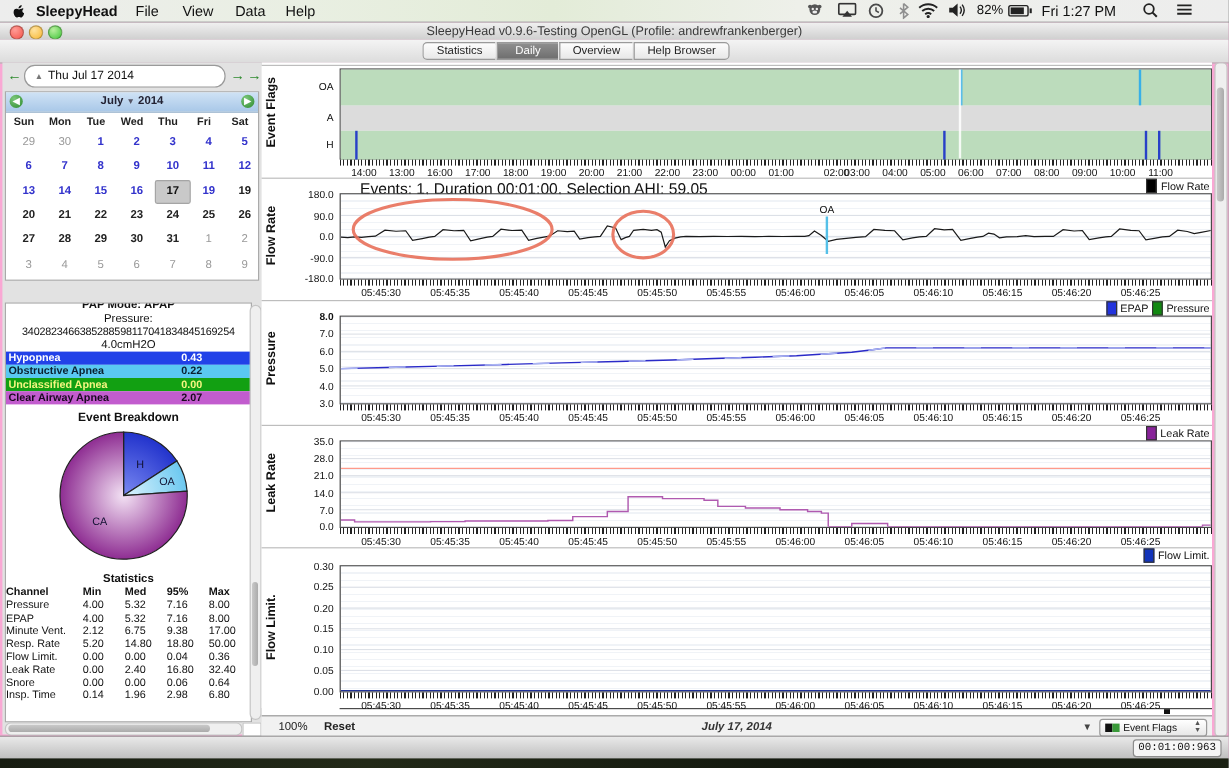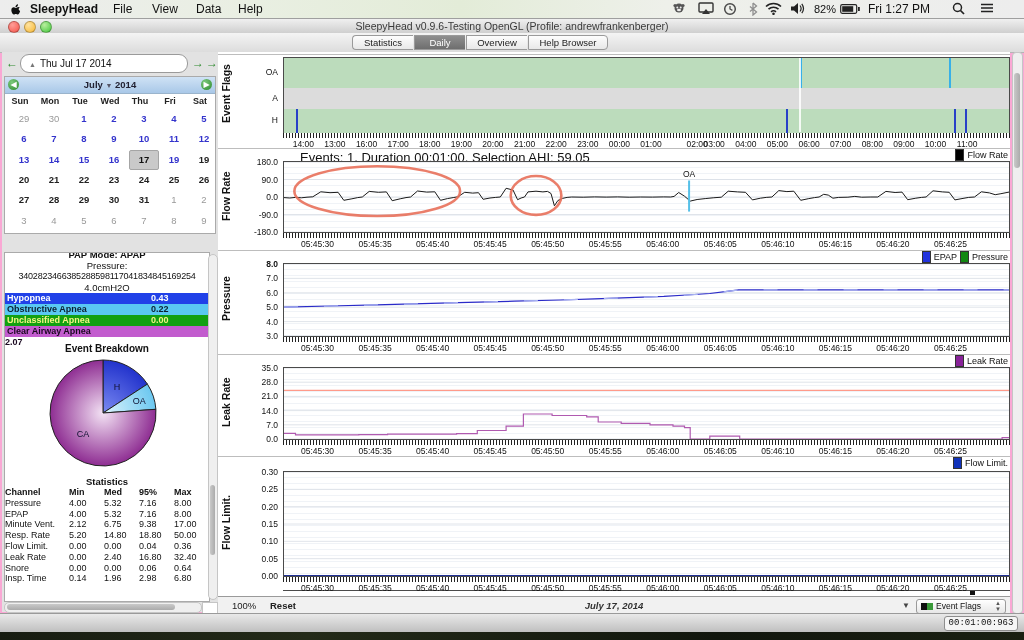--- a/index.html
+++ b/index.html
@@ -258,21 +258,21 @@
               <span class="ev">0.43</span>
             </div>
             <div class="erow" style="background: rgb(90, 200, 242); color: rgb(10, 32, 48);">
               <span class="el">Obstructive Apnea</span>
               <span class="ev">0.22</span>
             </div>
             <div class="erow" style="background: rgb(18, 160, 18); color: rgb(245, 245, 128);">
               <span class="el">Unclassified Apnea</span>
               <span class="ev">0.00</span>
             </div>
-            <div class="erow" style="background: rgb(194, 92, 206); color: rgb(26, 8, 32); flex-direction: column;">
+            <div class="erow" style="background: rgb(194, 92, 206); color: rgb(26, 8, 32);">
               <span class="el">Clear Airway Apnea</span>
               <span class="ev">2.07</span>
             </div>
           </div>
         <div id="pietitle">Event Breakdown</div>
         <div id="piechart"><svg width="200" height="118">
               <defs>
                 <radialGradient id="pg0" gradientUnits="userSpaceOnUse" cx="98" cy="59" r="53">
                   <stop offset="0%" stop-color="#7b8af2"></stop>
                   <stop offset="100%" stop-color="#2233cc"></stop>

